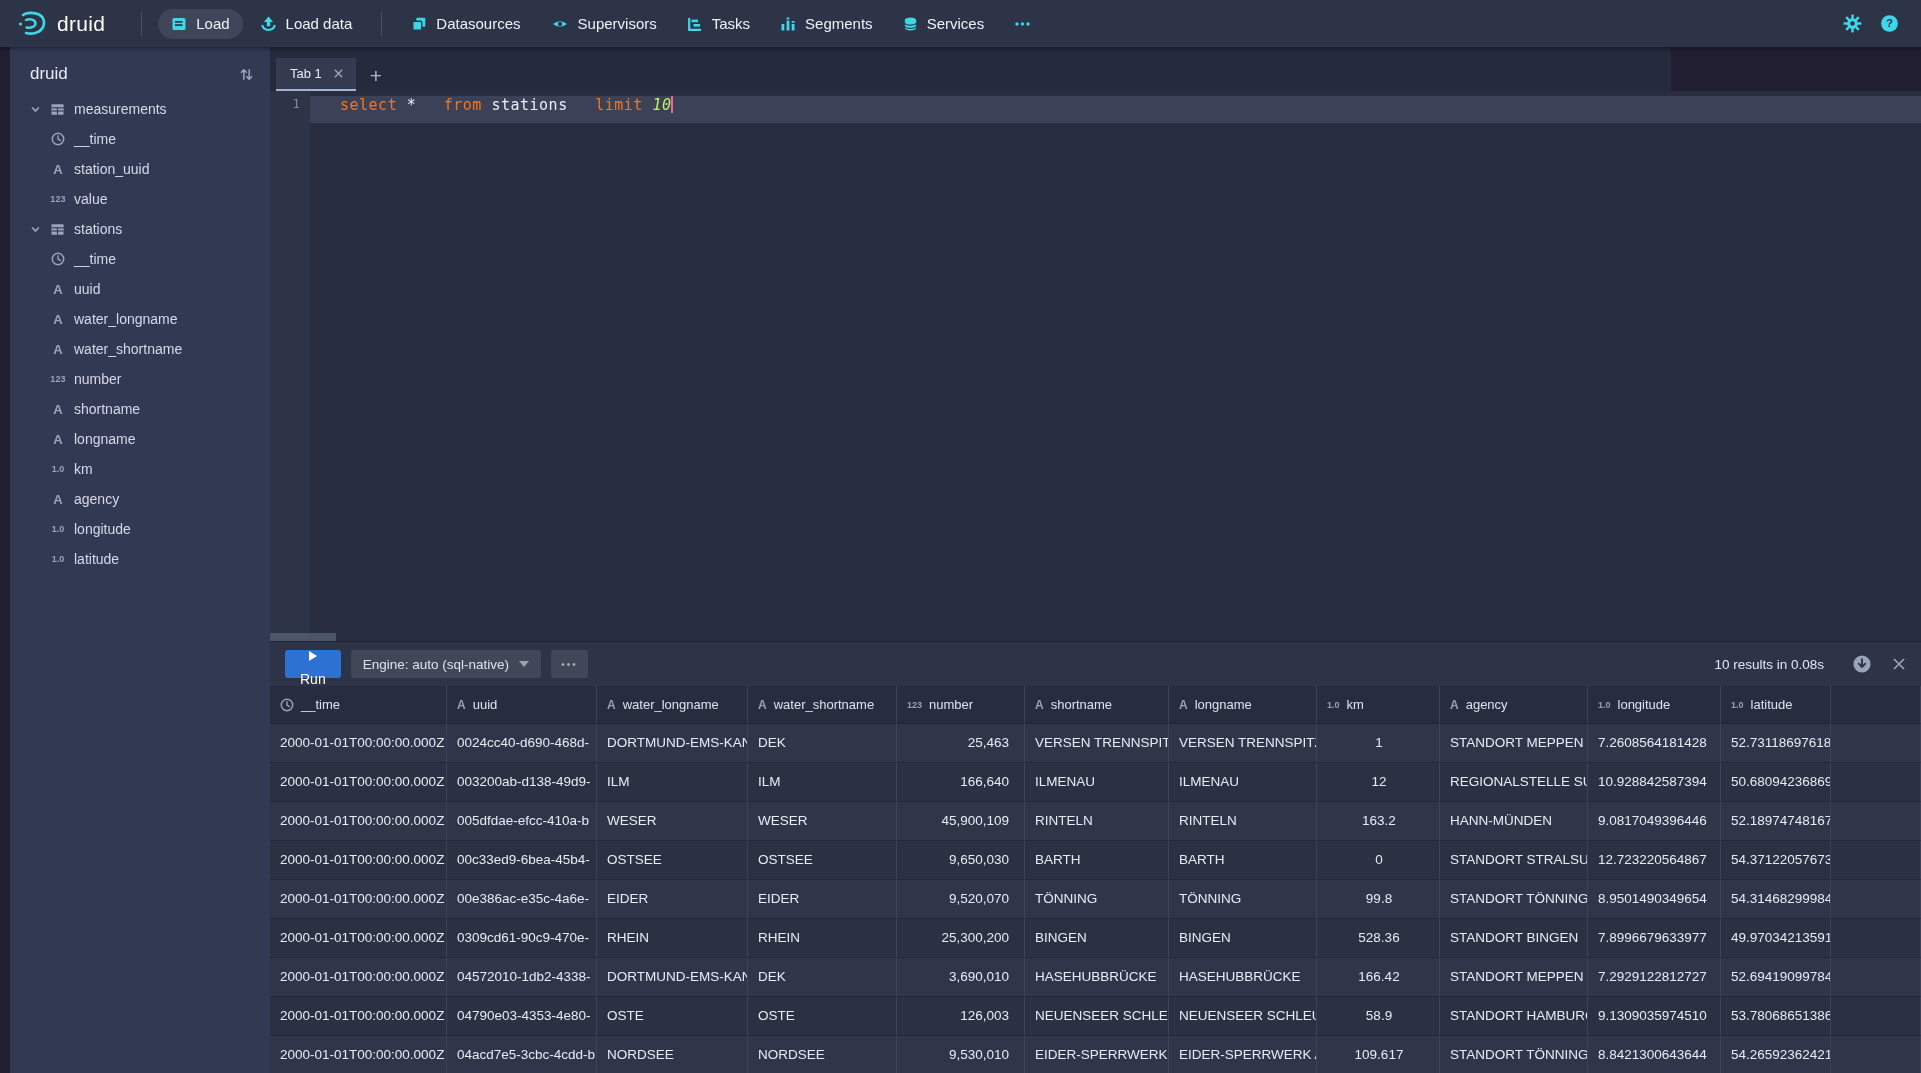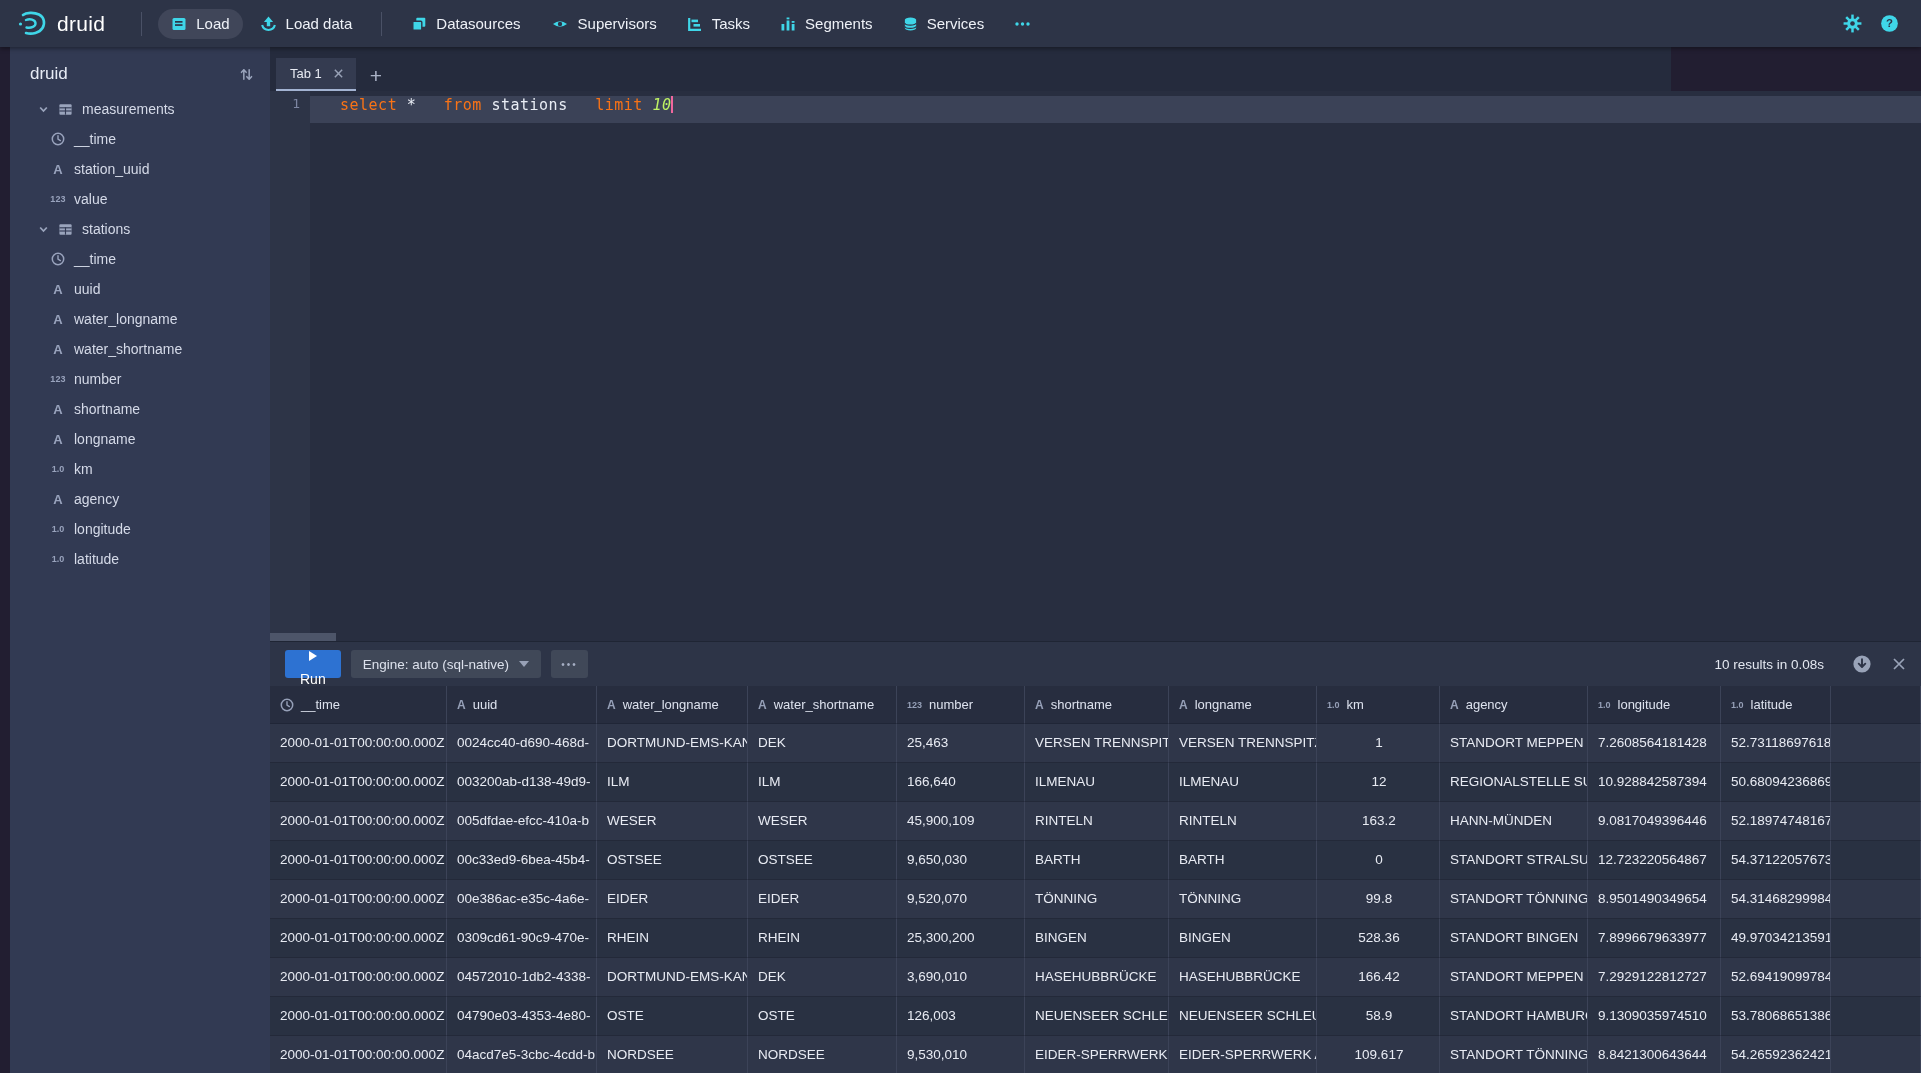--- a/index.html
+++ b/index.html
@@ -20,21 +20,21 @@
   .nav-spacer{flex:1;}
   .nav-right{display:flex;align-items:center;gap:18px;padding-right:6px;}
   .nav-right .nav-icon{cursor:pointer;}
 
   
   .left-strip{top:47px;left:0;width:10px;height:1026px;background:#221e31;}
   .sidebar{top:47px;left:10px;width:260px;height:1026px;background:#323a53;box-sizing:border-box;}
   .sb-header{display:flex;align-items:center;justify-content:space-between;padding:17px 16px 10px 20px;}
   .sb-title{color:#e7ebf5;font-size:17px;}
   .tree-row{height:30px;display:flex;align-items:center;color:#d5dae8;font-size:14px;cursor:pointer;}
-  .tree-row.parent{padding-left:28px;gap:0;}
+  .tree-row.parent{padding-left:20px;gap:0;}
   .tree-row.child{padding-left:40px;}
   .chev{width:14px;display:flex;align-items:center;margin-right:6px;}
   .tbl-ic{width:16px;display:flex;align-items:center;margin-right:8px;}
   .ticon{width:16px;margin-right:8px;color:#99a3bd;text-align:center;flex:0 0 16px;display:flex;align-items:center;justify-content:center;}
   .ticon.t-str{font-size:13px;font-weight:bold;}
   .ticon.t-num{font-size:9px;font-weight:bold;letter-spacing:.2px;}
   .ticon.t-flt{font-size:9px;font-weight:bold;}
 
   
   .tabbar{top:47px;left:270px;width:1401px;height:44px;background:#252b3d;display:flex;align-items:flex-end;box-sizing:border-box;}
@@ -73,21 +73,21 @@
   .grid{display:grid;grid-template-columns:177px 150px 151px 149px 128px 144px 148px 123px 148px 133px 110px minmax(0,1fr);}
   .hcell{height:38px;box-sizing:border-box;background:#272d3f;border-right:1px solid #3c4358;border-bottom:1px solid #202637;
          display:flex;align-items:center;gap:7px;padding-left:10px;color:#dde2ee;font-size:13px;overflow:hidden;white-space:nowrap;cursor:pointer;}
   .hicon{color:#96a0b8;flex:0 0 auto;display:flex;align-items:center;}
   .hicon.t-str{font-size:12px;font-weight:bold;}
   .hicon.t-num,.hicon.t-flt{font-size:9px;font-weight:bold;}
   .rrow .rcell{height:39px;line-height:38px;box-sizing:border-box;border-right:1px solid #3c4358;border-bottom:1px solid #232939;
          color:#e8ebf3;font-size:13.5px;padding:0 8px 0 10px;white-space:nowrap;overflow:hidden;cursor:pointer;}
   .rrow.odd .rcell{background:#2f3649;}
   .rrow.even .rcell{background:#293142;}
-  .rcell.al-r{padding-right:15px;}
+  .rcell.al-r{text-align:right;padding-right:15px;}
   .rcell.al-c{text-align:center;}
 </style>
 </head>
 <body>
 
 <div class="abs navbar">
   <div class="brand">
     <span class="nav-icon">
       <svg width="32" height="26" viewBox="0 0 32 26">
         <path d="M7 4 C10 1.5 18 1 23 3.5 C28 6 29.5 12 26.5 17 C23.5 22 16 23.5 10 22" stroke="#3fd6e8" stroke-width="2.6" fill="none" stroke-linecap="round"></path>

